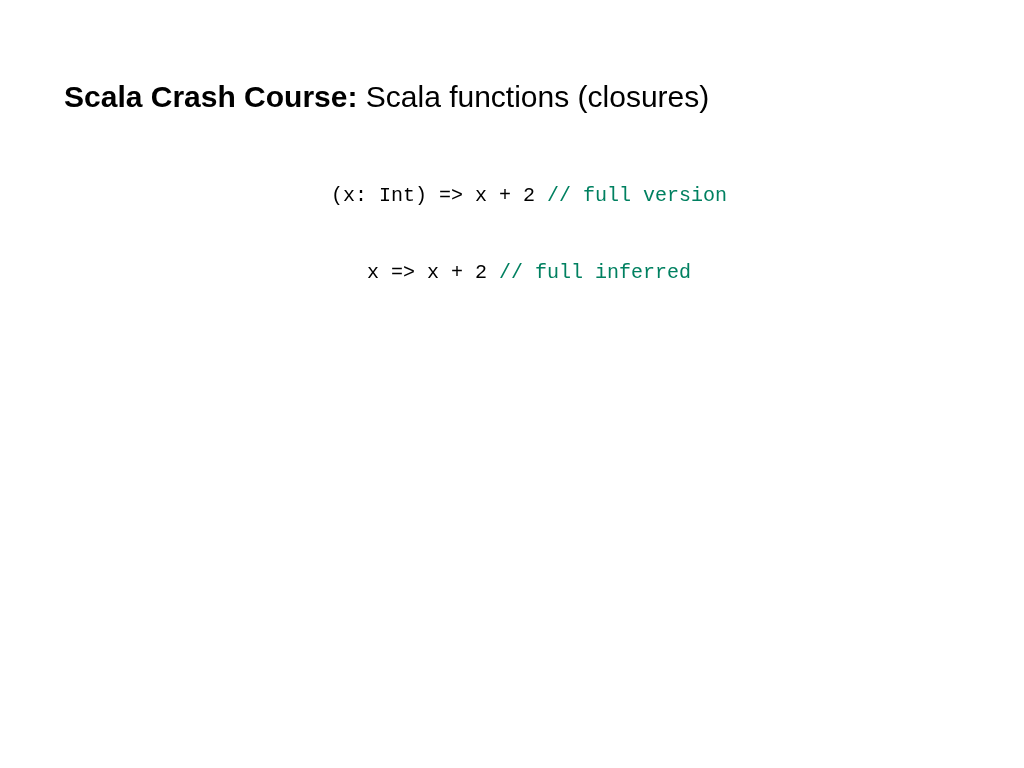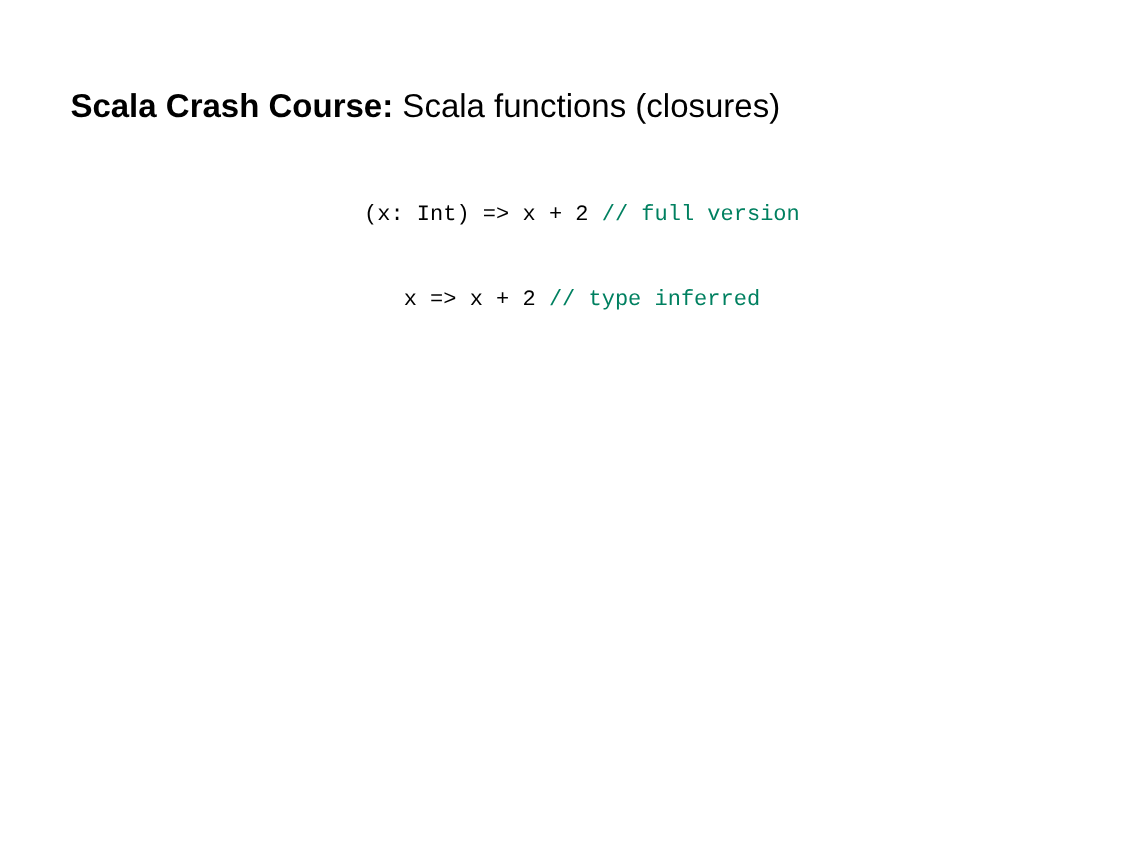--- a/index.html
+++ b/index.html
@@ -42,14 +42,14 @@
 </head>
 <body>
 
 <div class="slide">
   <h1 class="title">
     <span class="title-bold">Scala Crash Course:</span><span> Scala functions (closures)</span>
   </h1>
 
   <div class="code-block"><span>(x: Int) =&gt; x + 2 </span><span class="comment">// full version</span></div>
 
-  <div class="code-block"><span>x =&gt; x + 2 </span><span class="comment">// type inferred</span></div>
+  <div class="code-block"><span>x =&gt; x + 2 </span><span class="comment">// full inferred</span></div>
 </div>
 
 </body></html>

